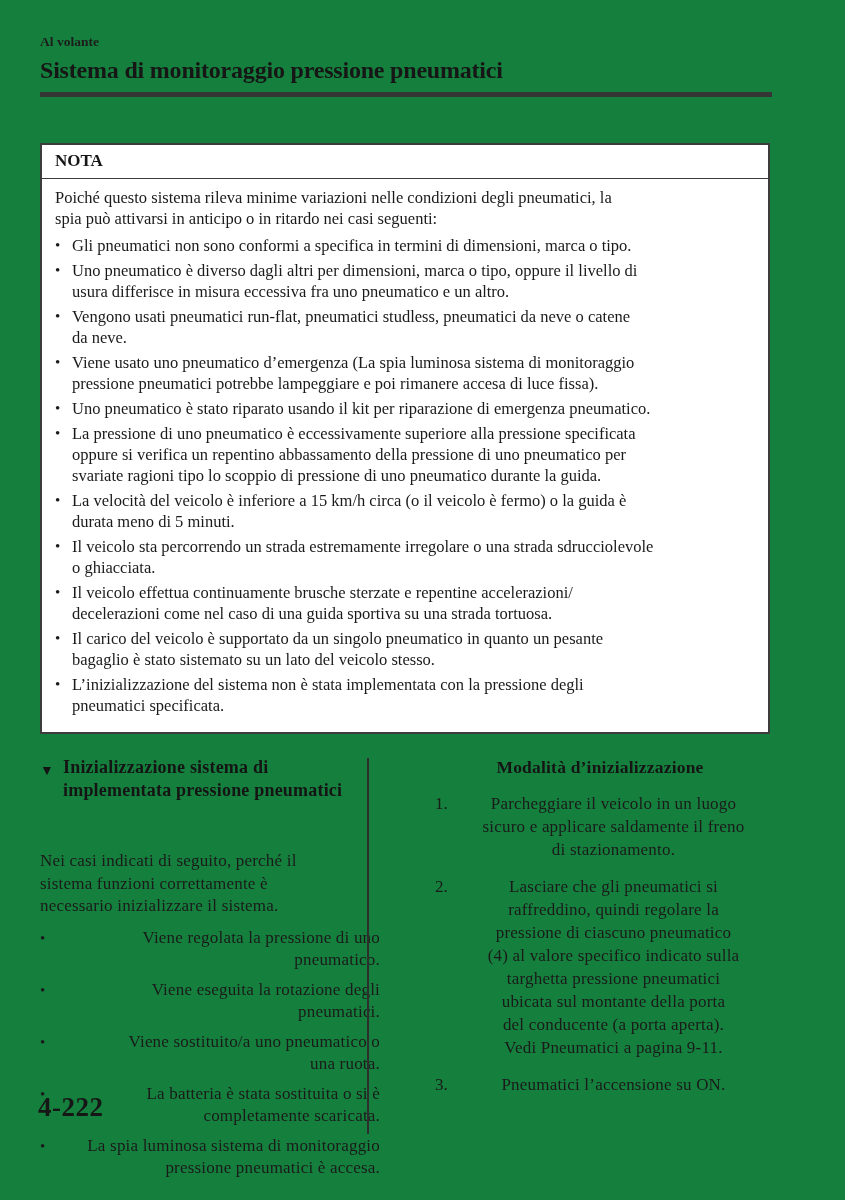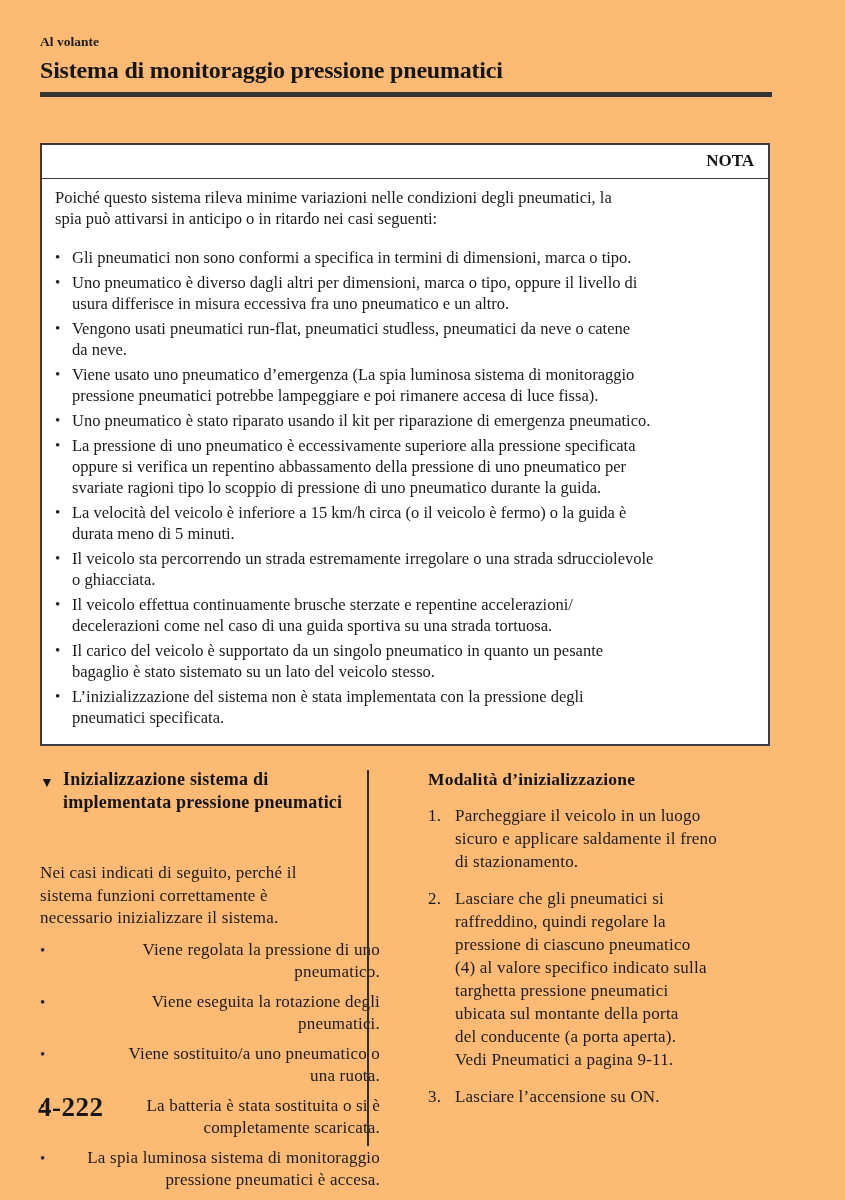--- a/index.html
+++ b/index.html
@@ -1,21 +1,21 @@
 <!DOCTYPE html>
 <html><head>
 <meta charset="utf-8">
 <style>
   * { margin: 0; padding: 0; box-sizing: border-box; }
   html, body { background: #ffffff; }
   .page {
     position: relative;
     width: 845px;
     height: 1200px;
-    background: #fdba74;
+    background: #15803d;
     color: #1a1a1a;
     font-family: "Liberation Serif", serif;
     overflow: hidden;
   }
   
   .header { padding: 34px 40px 0 40px; }
   .kicker {
     font-size: 13.5px;
     font-weight: bold;
     line-height: 16px;
@@ -41,42 +41,41 @@
     width: 730px;
     border: 2px solid #3c3c3c;
     background: #ffffff;
   }
   .note-header {
     padding: 6px 14px 7px 13px;
     font-size: 17px;
     font-weight: bold;
     border-bottom: 1.5px solid #3c3c3c;
     color: #161616;
-    text-align: right;
   }
   .note-body {
     padding: 8px 14px 12px 13px;
     font-size: 16.5px;
     line-height: 21px;
   }
-  .note-intro { white-space: pre-line; margin-bottom: 18px; }
+  .note-intro { white-space: pre-line; margin-bottom: 6px; }
   .note-list { list-style: none; }
   .note-list li { display: flex; margin: 4px 0; }
   .note-list .bullet { flex: none; width: 17px; font-size: 15px; }
   .note-list .txt { flex: 1; white-space: pre-line; }
   
   .columns {
     position: relative;
     margin-top: 22px;
     padding: 0 40px;
     display: flex;
     min-height: 382px;
   }
   .col-left { width: 340px; font-size: 17px; line-height: 22.5px; letter-spacing: 0.2px; }
-  .col-right { margin-left: 48px; width: 344px; font-size: 17px; line-height: 23px; letter-spacing: 0.2px; }
+  .col-right { margin-left: 48px; width: 344px; font-size: 17px; line-height: 23px; letter-spacing: 0.2px; text-align: center; }
   .col-divider {
     position: absolute;
     left: 367px;
     top: 2px;
     width: 1.5px;
     height: 376px;
     background: #2e2e2e;
   }
   .sec-heading {
     display: flex;
@@ -246,21 +245,21 @@
 raffreddino, quindi regolare la
 pressione di ciascuno pneumatico
 (4) al valore specifico indicato sulla
 targhetta pressione pneumatici
 ubicata sul montante della porta
 del conducente (a porta aperta).
 Vedi Pneumatici a pagina 9-11.</span>
           </li>
         <li>
             <span class="num">3.</span>
-            <span class="txt">Lasciare l’accensione su ON.</span>
+            <span class="txt">Pneumatici l’accensione su ON.</span>
           </li>
       </ol>
     </div>
   </div>
 
   <div class="page-number">4-222</div>
 
 </div>
 
 </body></html>

